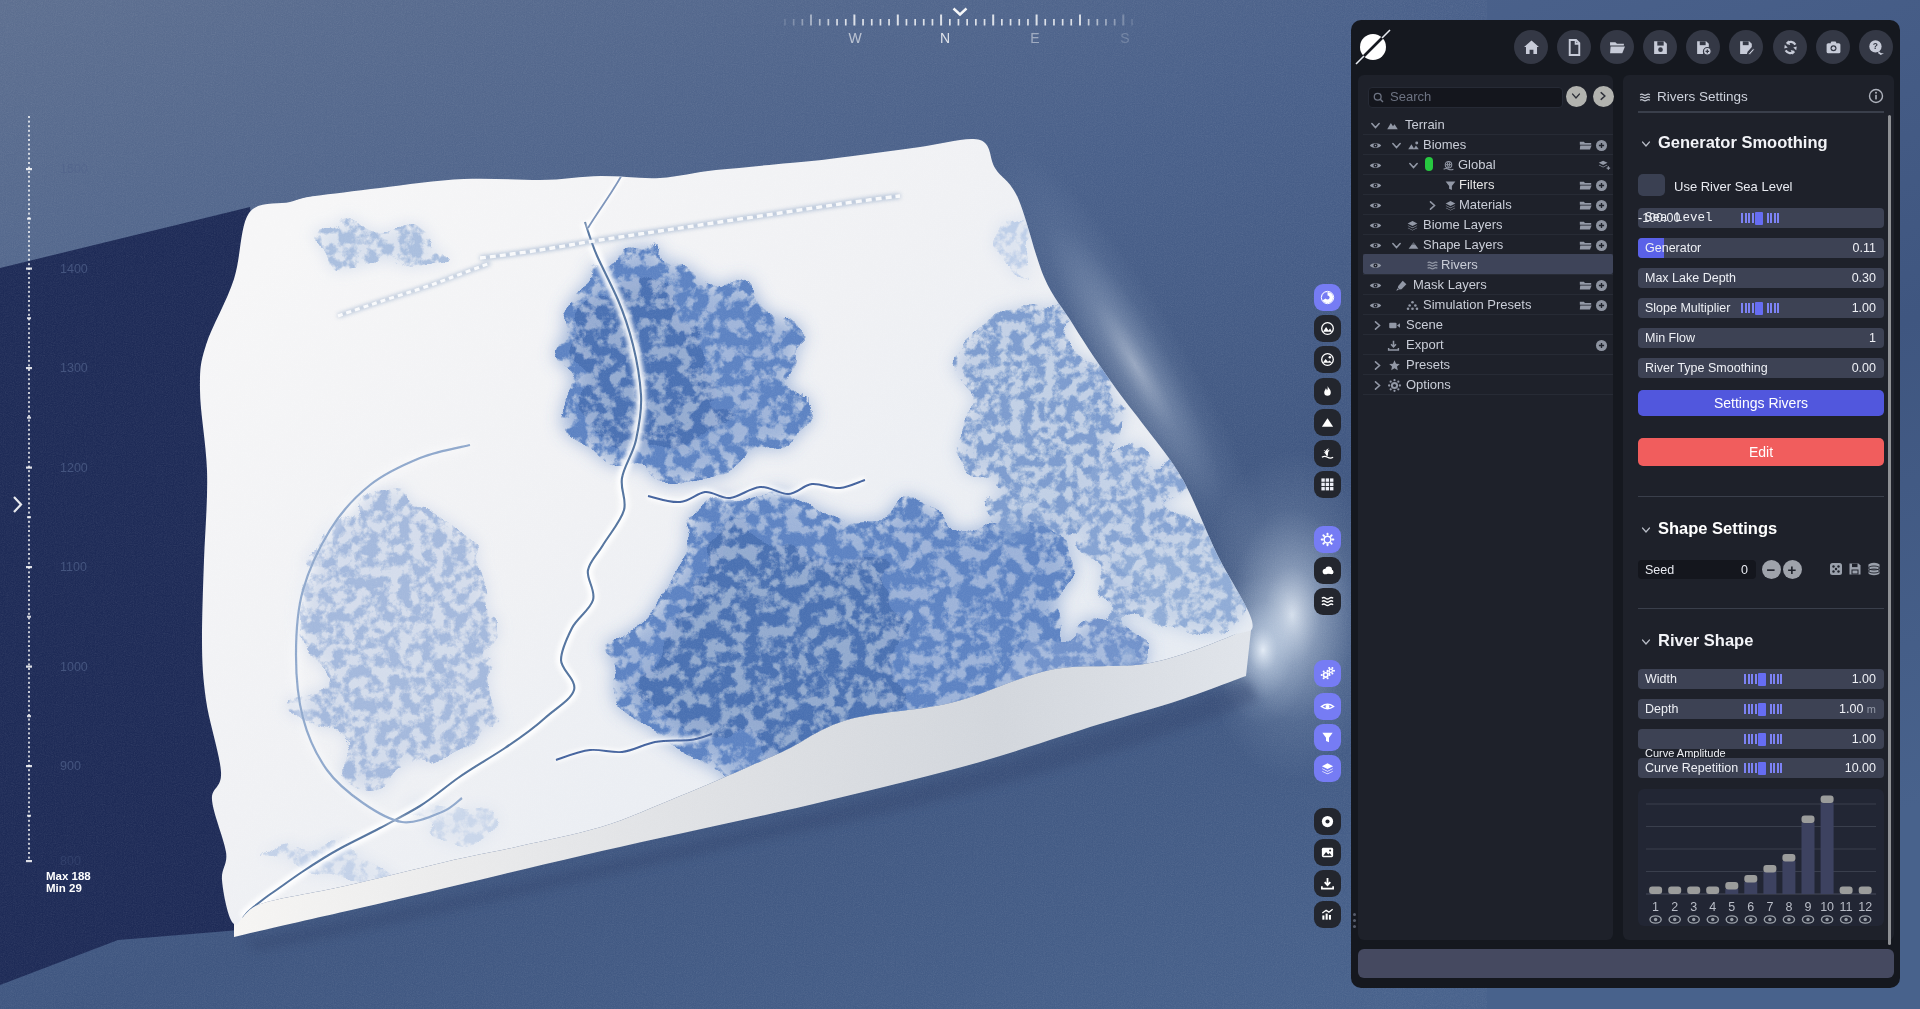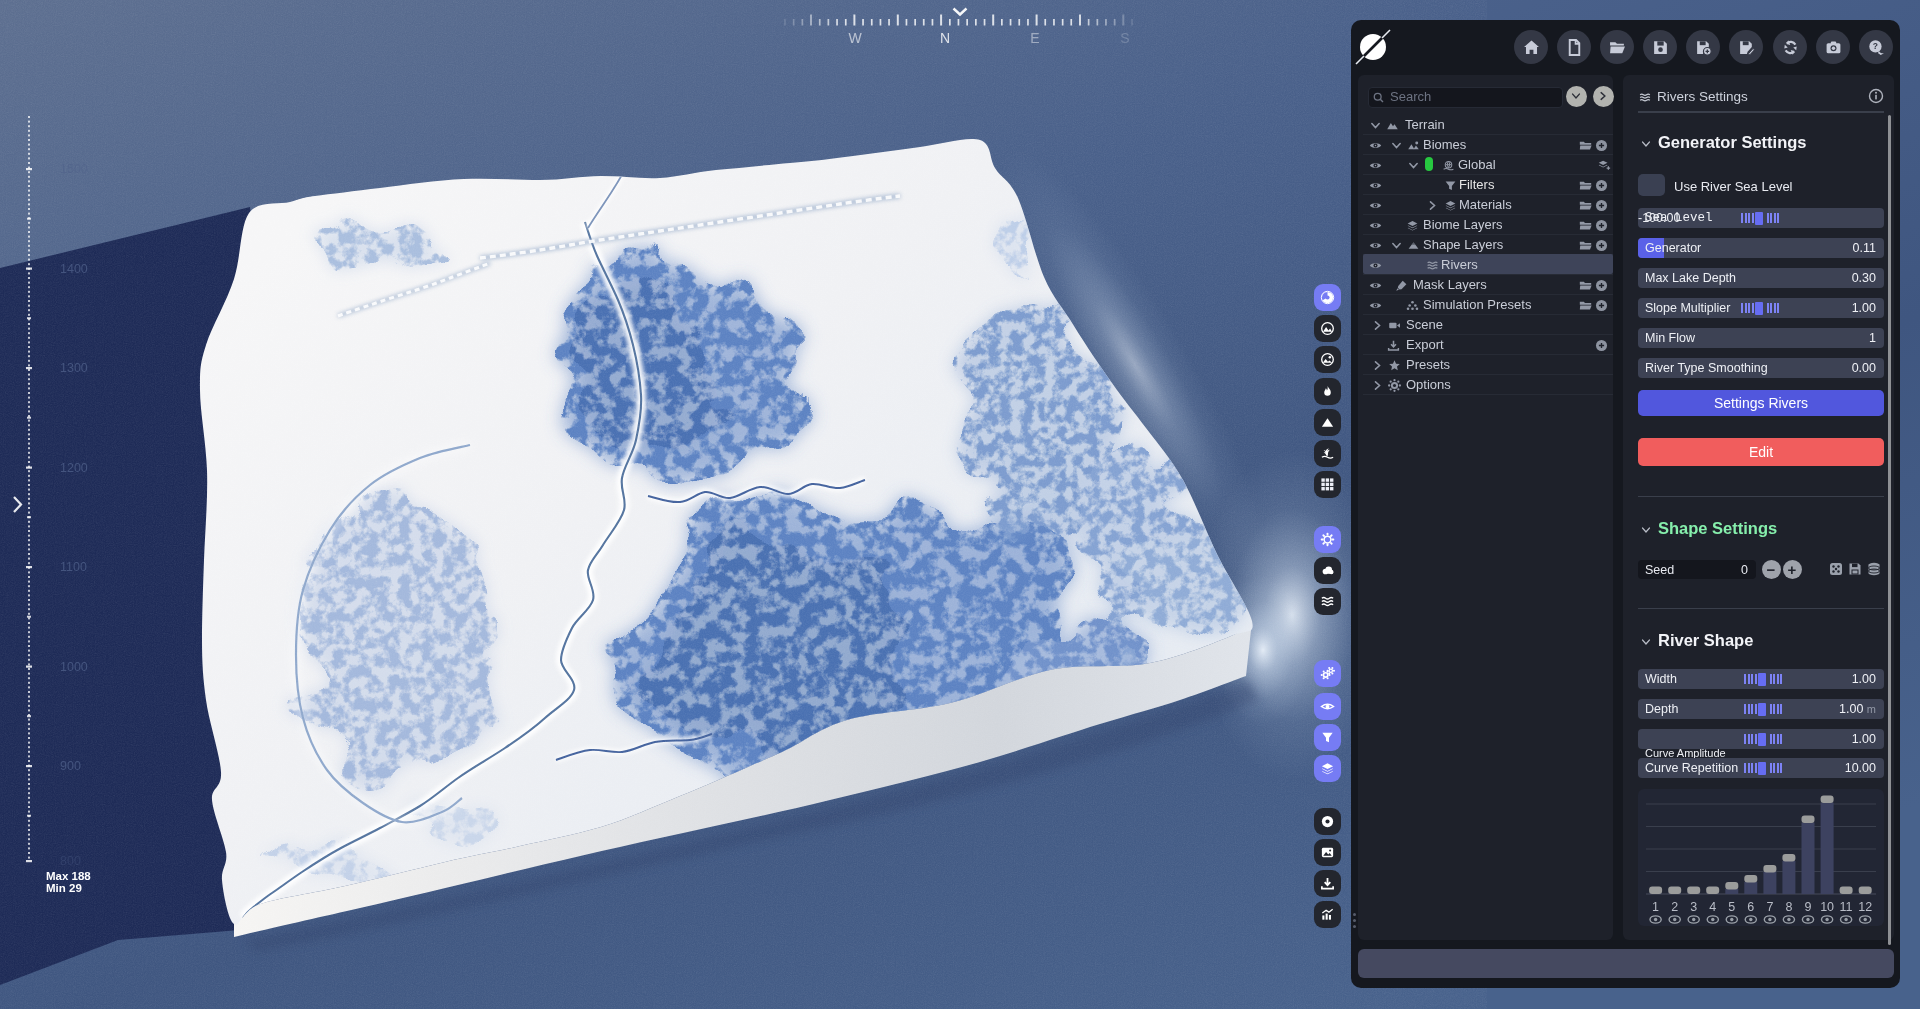--- a/index.html
+++ b/index.html
@@ -836,21 +836,21 @@
 <div class="abs" style="left:1657px;top:89px;font-size:13.5px;color:#ced2dc;">Rivers Settings</div>
 <div class="abs" style="left:1868px;top:88px;"><svg width="16" height="16" viewBox="0 0 16 16">
         <circle cx="8" cy="8" r="6.5" fill="none" stroke="#aeb2bc" stroke-width="1.4"></circle>
         <rect x="7.2" y="6.8" width="1.6" height="4.6" fill="#aeb2bc"></rect>
         <circle cx="8" cy="4.8" r="1" fill="#aeb2bc"></circle>
       </svg></div>
 <div class="abs" style="left:1638px;top:111px;width:246px;height:1.5px;background:#3a3f4b;"></div>
 <div class="abs" style="left:1640px;top:136px;"><svg width="12" height="12" viewBox="0 0 16 16">
         <path d="M3.5 5.5 L8 10.5 L12.5 5.5" fill="none" stroke="#b9bdc7" stroke-width="1.9" stroke-linecap="round"></path>
       </svg></div>
-<div class="abs" style="left:1658px;top:133px;font-size:16.5px;font-weight:bold;color:#f2f3f7;">Generator Settings</div>
+<div class="abs" style="left:1658px;top:133px;font-size:16.5px;font-weight:bold;color:#f2f3f7;">Generator Smoothing</div>
 <div class="abs" style="left:1638px;top:174px;width:27px;height:22px;background:#3a4052;border-radius:5px;"></div>
 <div class="abs" style="left:1674px;top:179px;font-size:13px;color:#e8eaf0;">Use River Sea Level</div>
 <div class="abs" style="left:1638px;top:208px;width:246px;height:20px;background:#3d4254;border-radius:4px;"></div>
 <div class="abs" style="left:1645px;top:211px;font-size:12.5px;color:#eef0f5;white-space:nowrap;font-family:Liberation Mono, monospace;">Sea Level</div>
 <div class="abs" style="left:1638px;top:211px;width:238px;text-align:left;font-size:12.5px;color:#eef0f5;">-100.00</div>
 <div class="abs" style="left:1741px;top:211.5px;width:38px;height:13px;">
       <span style="position:absolute;left:0px;top:1.5px;width:2px;height:10px;background:#7d83f6;"></span>
       <span style="position:absolute;left:3.5px;top:1.5px;width:2px;height:10px;background:#7d83f6;"></span>
       <span style="position:absolute;left:7.0px;top:1.5px;width:2px;height:10px;background:#7d83f6;"></span>
       <span style="position:absolute;left:10.5px;top:1.5px;width:2px;height:10px;background:#7d83f6;"></span>
@@ -886,21 +886,21 @@
 <div class="abs" style="left:1638px;top:331px;width:238px;text-align:right;font-size:12.5px;color:#eef0f5;">1</div>
 <div class="abs" style="left:1638px;top:358px;width:246px;height:20px;background:#3d4254;border-radius:4px;"></div>
 <div class="abs" style="left:1645px;top:361px;font-size:12.5px;color:#eef0f5;white-space:nowrap;">River Type Smoothing</div>
 <div class="abs" style="left:1638px;top:361px;width:238px;text-align:right;font-size:12.5px;color:#eef0f5;">0.00</div>
 <div class="abs" style="left:1638px;top:390px;width:246px;height:26px;background:#5157dd;border-radius:5px;color:#fff;font-size:14px;display:flex;align-items:center;justify-content:center;">Settings Rivers</div>
 <div class="abs" style="left:1638px;top:438px;width:246px;height:28px;background:#f15d5d;border-radius:5px;color:#fff;font-size:14px;display:flex;align-items:center;justify-content:center;">Edit</div>
 <div class="abs" style="left:1638px;top:496px;width:246px;height:1px;background:#3a3f4b;"></div>
 <div class="abs" style="left:1640px;top:522px;"><svg width="12" height="12" viewBox="0 0 16 16">
         <path d="M3.5 5.5 L8 10.5 L12.5 5.5" fill="none" stroke="#b9bdc7" stroke-width="1.9" stroke-linecap="round"></path>
       </svg></div>
-<div class="abs" style="left:1658px;top:519px;font-size:16.5px;font-weight:bold;color:#86efac;">Shape Settings</div>
+<div class="abs" style="left:1658px;top:519px;font-size:16.5px;font-weight:bold;color:#ffffff;">Shape Settings</div>
 <div class="abs" style="left:1638px;top:560px;width:118px;height:19px;background:#14161d;border-radius:4px;"></div>
 <div class="abs" style="left:1645px;top:563px;font-size:12.5px;color:#e8eaf0;">Seed</div>
 <div class="abs" style="left:1638px;top:563px;width:110px;text-align:right;font-size:12.5px;color:#e8eaf0;">0</div>
 <div class="abs" style="left:1761.5px;top:560px;width:19px;height:19px;border-radius:50%;background:#9fa3ab;color:#1e212a;font-size:15px;font-weight:bold;display:flex;align-items:center;justify-content:center;">−</div>
 <div class="abs" style="left:1782.5px;top:560px;width:19px;height:19px;border-radius:50%;background:#9fa3ab;color:#1e212a;font-size:15px;font-weight:bold;display:flex;align-items:center;justify-content:center;">+</div>
 <div class="abs" style="left:1828px;top:561px;"><svg width="16" height="16" viewBox="0 0 16 16">
         <rect x="2" y="2" width="12" height="12" rx="2.5" fill="#9aa0ab"></rect>
         <circle cx="5.5" cy="5.5" r="1.2" fill="#1e212a"></circle>
         <circle cx="10.5" cy="5.5" r="1.2" fill="#1e212a"></circle>
         <circle cx="8" cy="8" r="1.2" fill="#1e212a"></circle>

